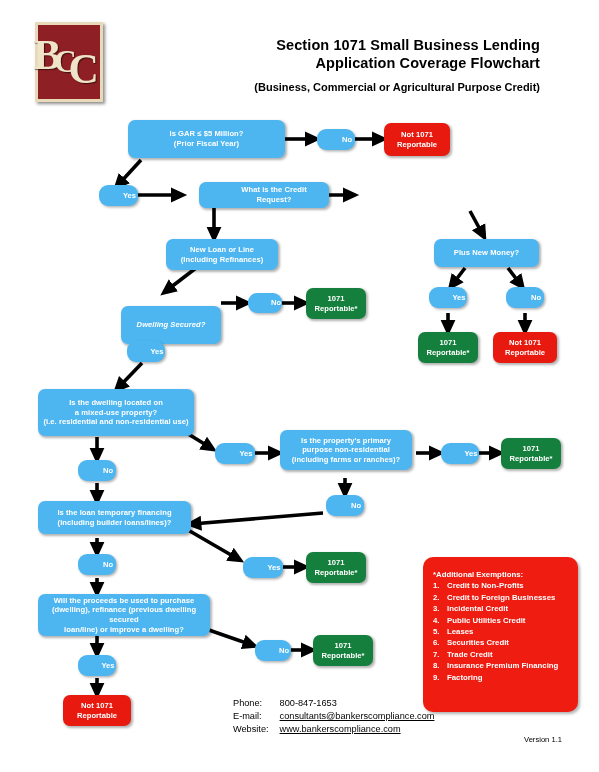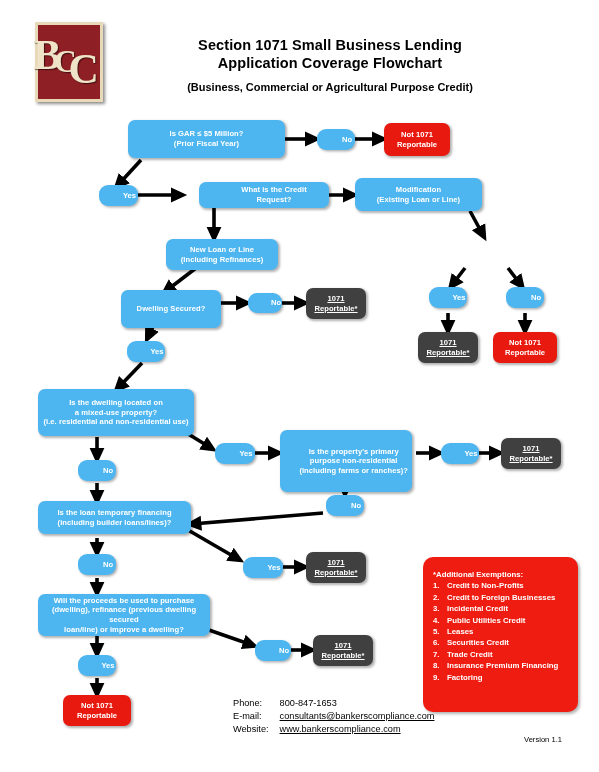--- a/index.html
+++ b/index.html
@@ -44,21 +44,21 @@
   .logo-b { font-size: 42px; line-height: 1; position: relative; top: -7px; }
   .logo-c1 { font-size: 31px; line-height: 1; position: relative; top: -1px; left: -4px; }
   .logo-c2 { font-size: 42px; line-height: 1; position: relative; top: 7px; left: -9px; }
 
   
   .title-block {
     position: absolute;
     left: 120px;
     top: 36px;
     width: 420px;
-    text-align: center;
+    text-align: right;
     color: #000000;
   }
   .title-line {
     font-size: 14.5px;
     font-weight: bold;
     line-height: 18px;
     letter-spacing: 0.1px;
   }
   .subtitle-line {
     font-size: 11px;
@@ -79,21 +79,21 @@
     font-size: 7.6px;
     line-height: 9.6px;
     border-radius: 7px;
     box-shadow: 1.5px 1.5px 2.5px rgba(0,0,0,0.30);
     box-sizing: border-box;
     padding: 1px 4px;
     letter-spacing: 0.05px;
   }
   .node.blue  { background: #4db6f0; }
   .node.red   { background: #e8190f; }
-  .node.green { background: #404040; text-decoration: underline; }
+  .node.green { background: #15803d; }
   .node.small { border-radius: 9px; font-size: 7.6px; padding-left: 26px; }
 
   
   .exemptions {
     position: absolute;
     left: 423px;
     top: 557px;
     width: 155px;
     height: 155px;
     background: #ee1c11;
@@ -265,34 +265,31 @@
   </div>
 
   <div class="node blue small" style="left:99px; top:185px; width:39px; height:21px;">
     <span>Yes</span>
   </div>
 
   <div class="node blue" style="left:199px; top:182px; width:130px; height:26px;padding-left:24px;">
     <span>What is the Credit Request?</span>
   </div>
 
-  <div class="node blue" style="left:355px; top:178px; width:127px; height:33px;">
-    <div>
-      <div>Modification</div>
-      <div>(Existing Loan or Line)</div>
-    </div>
-  </div>
 
   <div class="node blue" style="left:166px; top:239px; width:112px; height:31px;">
     <div>
       <div>New Loan or Line</div>
       <div>(Including Refinances)</div>
     </div>
   </div>
 
+  <div class="node blue" style="left:434px; top:239px; width:105px; height:28px;">
+    <span>Plus New Money?</span>
+  </div>
 
   <div class="node blue small" style="left:429px; top:287px; width:38px; height:21px;">
     <span>Yes</span>
   </div>
 
   <div class="node blue small" style="left:506px; top:287px; width:38px; height:21px;">
     <span>No</span>
   </div>
 
   <div class="node green" style="left:418px; top:332px; width:60px; height:31px;">
@@ -302,21 +299,21 @@
     </div>
   </div>
 
   <div class="node red" style="left:493px; top:332px; width:64px; height:31px;">
     <div>
       <div>Not 1071</div>
       <div>Reportable</div>
     </div>
   </div>
 
-  <div class="node blue" style="left:121px; top:290px; width:100px; height:38px;">
+  <div class="node blue" style="left:121px; top:306px; width:100px; height:38px;font-style:italic;">
     <span>Dwelling Secured?</span>
   </div>
 
   <div class="node blue small" style="left:248px; top:293px; width:34px; height:20px;">
     <span>No</span>
   </div>
 
   <div class="node green" style="left:306px; top:288px; width:60px; height:31px;">
     <div>
       <div>1071</div>
@@ -337,21 +334,21 @@
   </div>
 
   <div class="node blue small" style="left:215px; top:443px; width:40px; height:21px;">
     <span>Yes</span>
   </div>
 
   <div class="node blue small" style="left:78px; top:460px; width:38px; height:21px;">
     <span>No</span>
   </div>
 
-  <div class="node blue" style="left:280px; top:430px; width:132px; height:62px;justify-content:flex-end;">
+  <div class="node blue" style="left:280px; top:430px; width:132px; height:40px;">
     <div>
       <div>Is the property's primary</div>
       <div>purpose non-residential</div>
       <div>(including farms or ranches)?</div>
     </div>
   </div>
 
   <div class="node blue small" style="left:441px; top:443px; width:38px; height:21px;">
     <span>Yes</span>
   </div>

